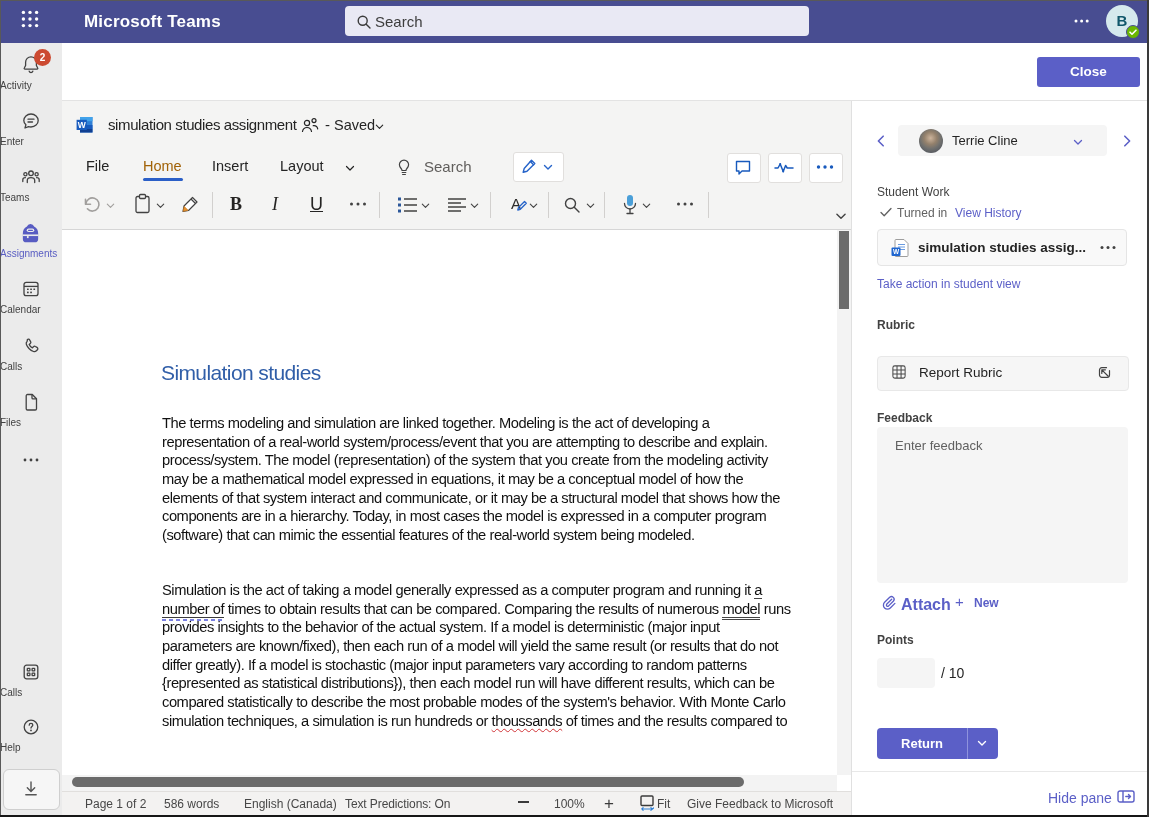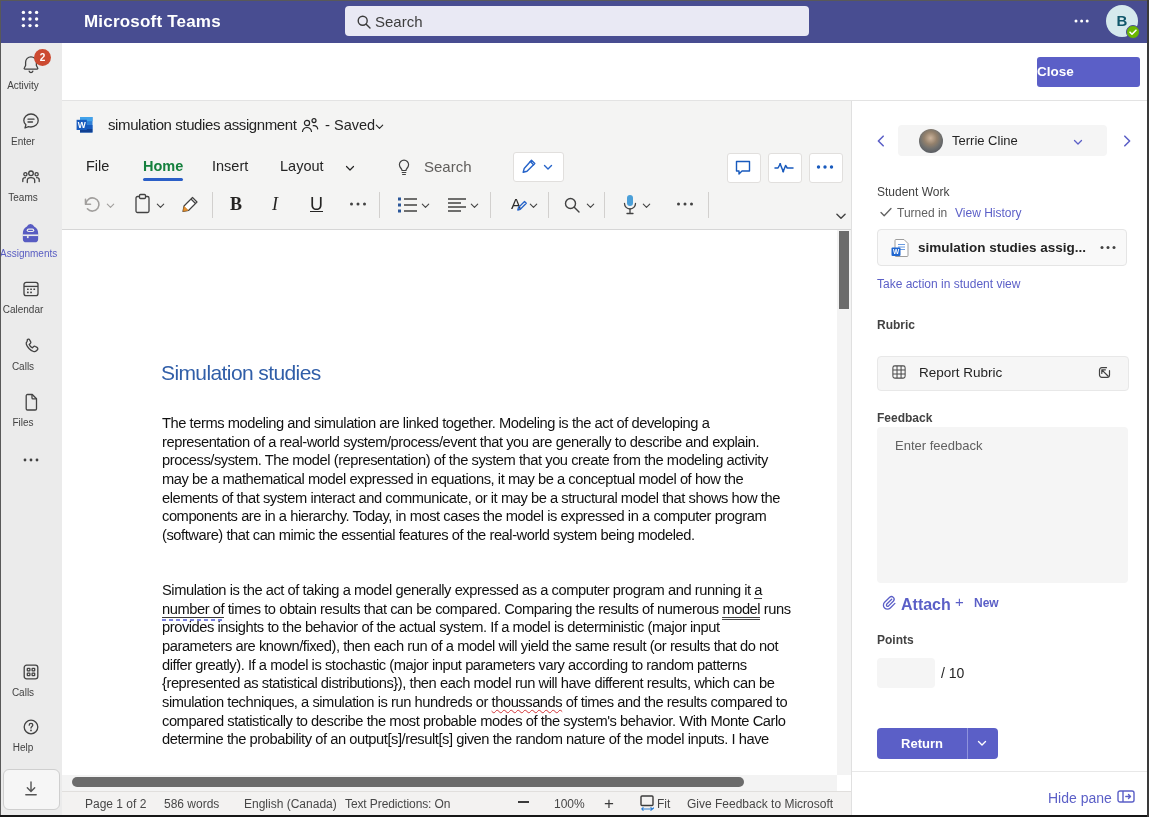--- a/index.html
+++ b/index.html
@@ -1,18 +1,18 @@
 <!DOCTYPE html>
 <html><head>
 <meta charset="utf-8">
 <style>
 html,body{margin:0;padding:0}
 body{width:1149px;height:817px;position:relative;font-family:"Liberation Sans",sans-serif;background:#fff;overflow:hidden}
 .a{position:absolute}
-.lbl{position:absolute;width:46px;text-align:center;font-size:10px;color:#424242}
+.lbl{position:absolute;width:46px;font-size:10px;color:#424242}
 svg{display:block}
 .gram{border-bottom:1px solid #3b3b3b;position:relative}
 .gram i{position:absolute;left:0;right:0;bottom:-4px;height:2px;background:repeating-linear-gradient(90deg,#7a7fe0 0 4px,transparent 4px 7px);font-style:normal}
 </style>
 </head>
 <body>
 
 <div class="a" style="left:0;top:0;width:1149px;height:43px;background:#484d91"></div>
 <div class="a" style="left:20px;top:9px">
 <svg width="20" height="20" viewBox="0 0 20 20">
@@ -153,21 +153,21 @@
 <div class="lbl" style="left:0;top:742px">Help</div>
 
 <div class="a" style="left:3px;top:769px;width:55px;height:39px;border:1px solid #cfcfcf;border-radius:6px;background:#f6f6f6"></div>
 <div class="a" style="left:21px;top:779px">
 <svg width="20" height="20" viewBox="0 0 20 20" fill="none" stroke="#555" stroke-width="1.4" stroke-linecap="round" stroke-linejoin="round">
 <path d="M10 3v9M6.3 8.7 10 12.4l3.7-3.7M4.8 15.8h10.4"></path>
 </svg>
 </div>
 
 <div class="a" style="left:62px;top:43px;width:1087px;height:57px;background:#fff;border-bottom:1px solid #e3e3e3"></div>
-<div class="a" style="left:1037px;top:57px;width:103px;height:30px;background:#5b5fc7;border-radius:3px;color:#fff;font-weight:bold;font-size:13.5px;text-align:left;line-height:30px">Close</div>
+<div class="a" style="left:1037px;top:57px;width:103px;height:30px;background:#5b5fc7;border-radius:3px;color:#fff;font-weight:bold;font-size:13.5px;text-align:center;line-height:30px">Close</div>
 
 <div class="a" style="left:62px;top:101px;width:789px;height:128px;background:#f4f4f3"></div>
 
 <div class="a" style="left:75px;top:115px">
 <svg width="20" height="20" viewBox="0 0 20 20">
 <rect x="5" y="2" width="12.5" height="15.5" fill="#2f7fd6"></rect>
 <rect x="5" y="2" width="12.5" height="4.2" fill="#41a2ea"></rect>
 <rect x="5" y="10" width="12.5" height="4" fill="#185abd"></rect>
 <rect x="5" y="14" width="12.5" height="3.5" fill="#103f91"></rect>
 <rect x="1.6" y="4.8" width="10.2" height="10.2" fill="#185abd"></rect>
@@ -185,21 +185,21 @@
 </div>
 <div class="a" style="left:325px;top:116px;font-size:15px;color:#242424">-</div>
 <div class="a" style="left:334px;top:117px;font-size:14.5px;color:#242424">Saved</div>
 <div class="a" style="left:374px;top:121px">
 <svg width="11" height="11" viewBox="0 0 12 12" fill="none" stroke="#242424" stroke-width="1.2" stroke-linecap="round" stroke-linejoin="round">
       <path d="M2.5 4.5 6 8l3.5-3.5"></path>
     </svg>
 </div>
 
 <div class="a" style="left:86px;top:158px;font-size:14.5px;color:#242424">File</div>
-<div class="a" style="left:143px;top:158px;font-size:14.5px;font-weight:bold;color:#15803d">Home</div>
+<div class="a" style="left:143px;top:158px;font-size:14.5px;font-weight:normal;color:#a16207">Home</div>
 <div class="a" style="left:143px;top:178px;width:40px;height:2.6px;background:#2b5fc7;border-radius:2px"></div>
 <div class="a" style="left:212px;top:158px;font-size:14.5px;color:#242424">Insert</div>
 <div class="a" style="left:280px;top:158px;font-size:14.5px;color:#242424">Layout</div>
 <div class="a" style="left:344px;top:162px">
 <svg width="12" height="12" viewBox="0 0 12 12" fill="none" stroke="#242424" stroke-width="1.2" stroke-linecap="round" stroke-linejoin="round">
       <path d="M2.5 4.5 6 8l3.5-3.5"></path>
     </svg>
 </div>
 <div class="a" style="left:396px;top:158px">
 <svg width="16" height="19" viewBox="0 0 16 19" fill="none" stroke="#424242" stroke-width="1.2" stroke-linecap="round" stroke-linejoin="round">
@@ -369,37 +369,36 @@
 
 <div class="a" style="left:62px;top:229px;width:789px;height:546px;background:#fff;border-top:1px solid #d6d6d6"></div>
 
 <div class="a" style="left:837px;top:230px;width:14px;height:545px;background:#f3f3f3"></div>
 <div class="a" style="left:839px;top:231px;width:10px;height:78px;background:#6b6b6b"></div>
 
 <div class="a" style="left:161px;top:361px;font-size:21px;color:#305ea8;letter-spacing:-0.6px">Simulation studies</div>
 
 <div class="a" id="p1" style="left:162px;top:414px;font-size:14.7px;color:#111;line-height:18.65px;white-space:nowrap;letter-spacing:-0.45px">
 <div>The terms modeling and simulation are linked together. Modeling is the act of developing a</div>
-<div>representation of a real-world system/process/event that you are generally to describe and explain.</div>
+<div>representation of a real-world system/process/event that you are attempting to describe and explain.</div>
 <div>process/system. The model (representation) of the system that you create from the modeling activity</div>
 <div>may be a mathematical model expressed in equations, it may be a conceptual model of how the</div>
 <div>elements of that system interact and communicate, or it may be a structural model that shows how the</div>
 <div>components are in a hierarchy. Today, in most cases the model is expressed in a computer program</div>
 <div>(software) that can mimic the essential features of the real-world system being modeled.</div>
 </div>
 <div class="a" id="p2" style="left:162px;top:581px;font-size:14.7px;color:#111;line-height:18.65px;white-space:nowrap;letter-spacing:-0.45px">
 <div>Simulation is the act of taking a model generally expressed as a computer program and running it <span style="border-bottom:1px solid #444">a</span></div>
 <div><span class="gram">number of<i></i></span> times to obtain results that can be compared. Comparing the results of numerous <span style="border-bottom:3px double #444">model</span> runs</div>
 <div>provides insights to the behavior of the actual system. If a model is deterministic (major input</div>
 <div>parameters are known/fixed), then each run of a model will yield the same result (or results that do not</div>
 <div>differ greatly). If a model is stochastic (major input parameters vary according to random patterns</div>
 <div>{represented as statistical distributions}), then each model run will have different results, which can be</div>
+<div>compared statistically to describe the most probable modes of the system's behavior. With Monte Carlo</div>
 <div>simulation techniques, a simulation is run hundreds or <span style="text-decoration:underline wavy #d13438 1px;text-underline-offset:2px">thoussands</span> of times and the results compared to</div>
-<div>compared statistically to describe the most probable modes of the system's behavior. With Monte Carlo</div>
-<div>determine the probability of an output[s]/result[s] given the random nature of the model inputs. I have</div>
 </div>
 
 <div class="a" style="left:62px;top:775px;width:775px;height:16px;background:#f3f3f3"></div>
 <div class="a" style="left:72px;top:777px;width:672px;height:10px;background:#6b6b6b;border-radius:5px"></div>
 
 <div class="a" style="left:62px;top:791px;width:789px;height:26px;background:#f3f2f1;border-top:1px solid #e1dfdd"></div>
 <div class="a" style="left:85px;top:797px;font-size:12px;color:#474747">Page 1 of 2</div>
 <div class="a" style="left:164px;top:797px;font-size:12px;color:#474747">586 words</div>
 <div class="a" style="left:244px;top:797px;font-size:12px;color:#474747">English (Canada)</div>
 <div class="a" style="left:345px;top:797px;font-size:12px;letter-spacing:-0.1px;color:#474747">Text Predictions: On</div>

